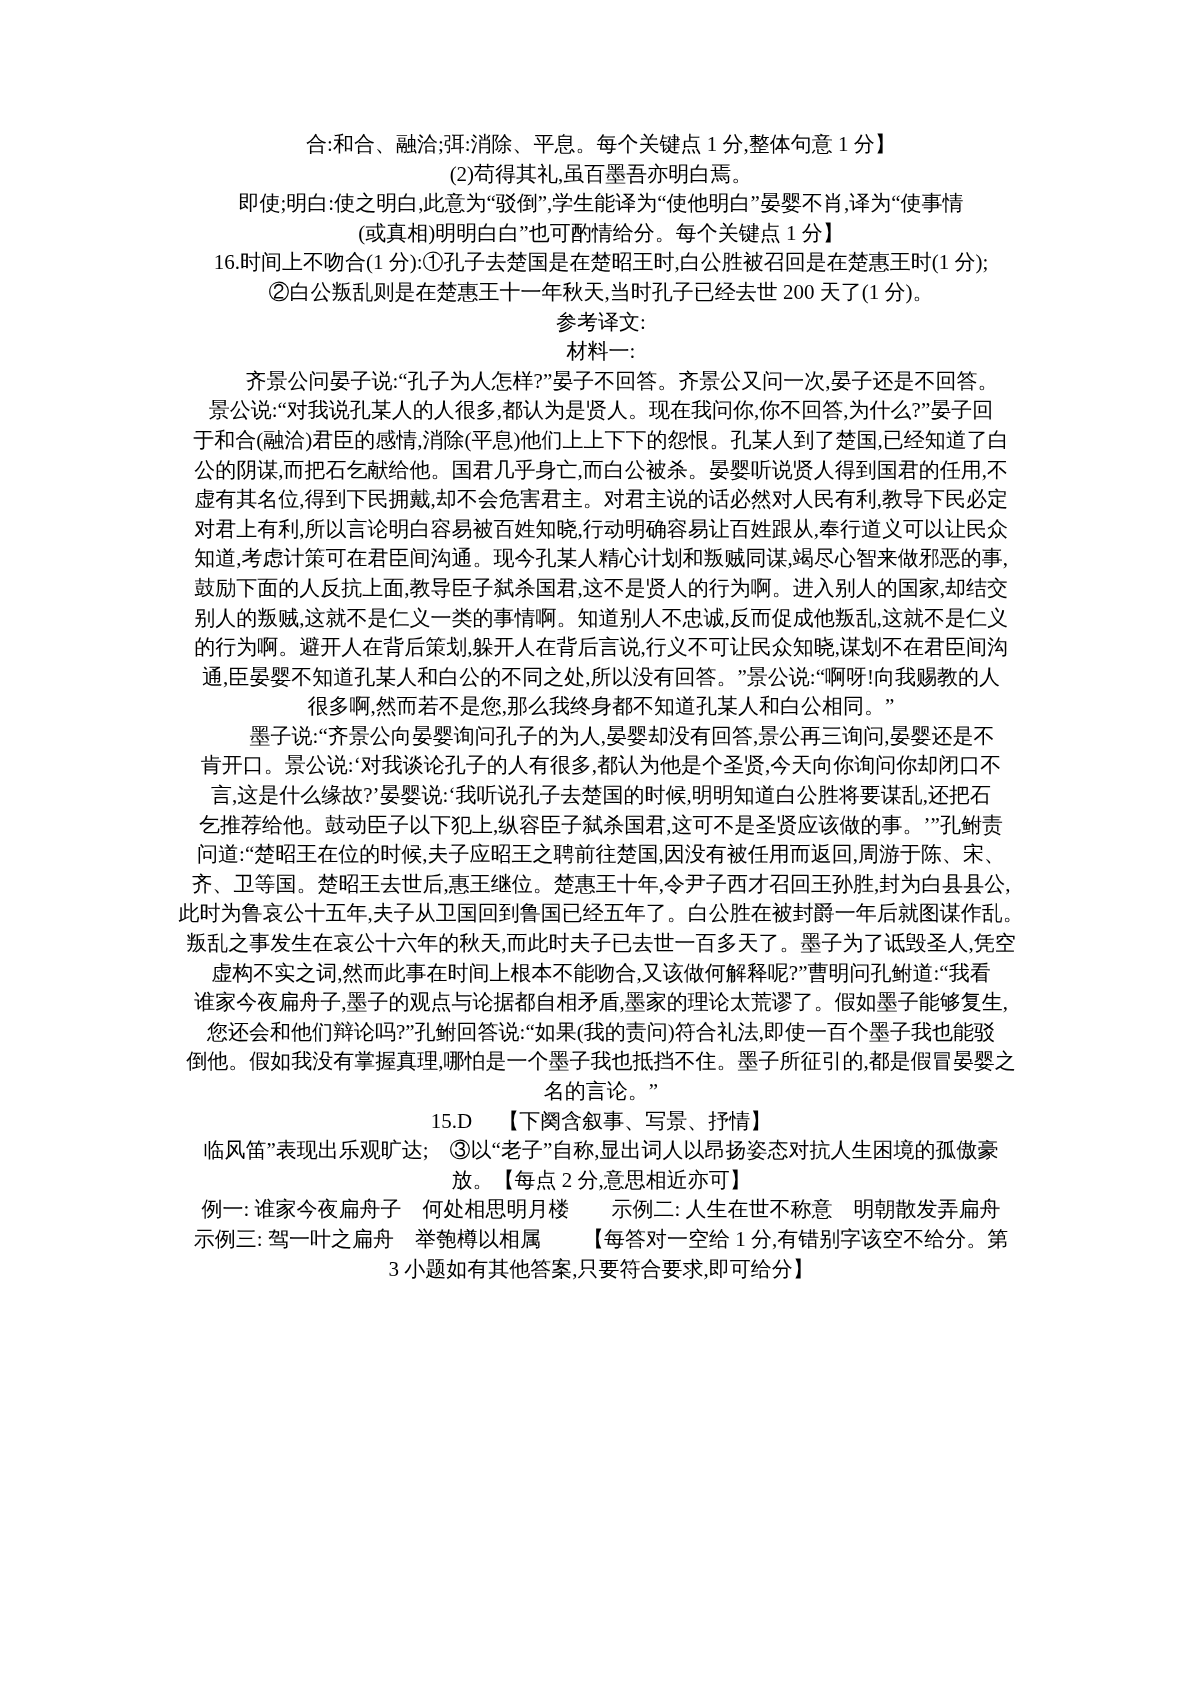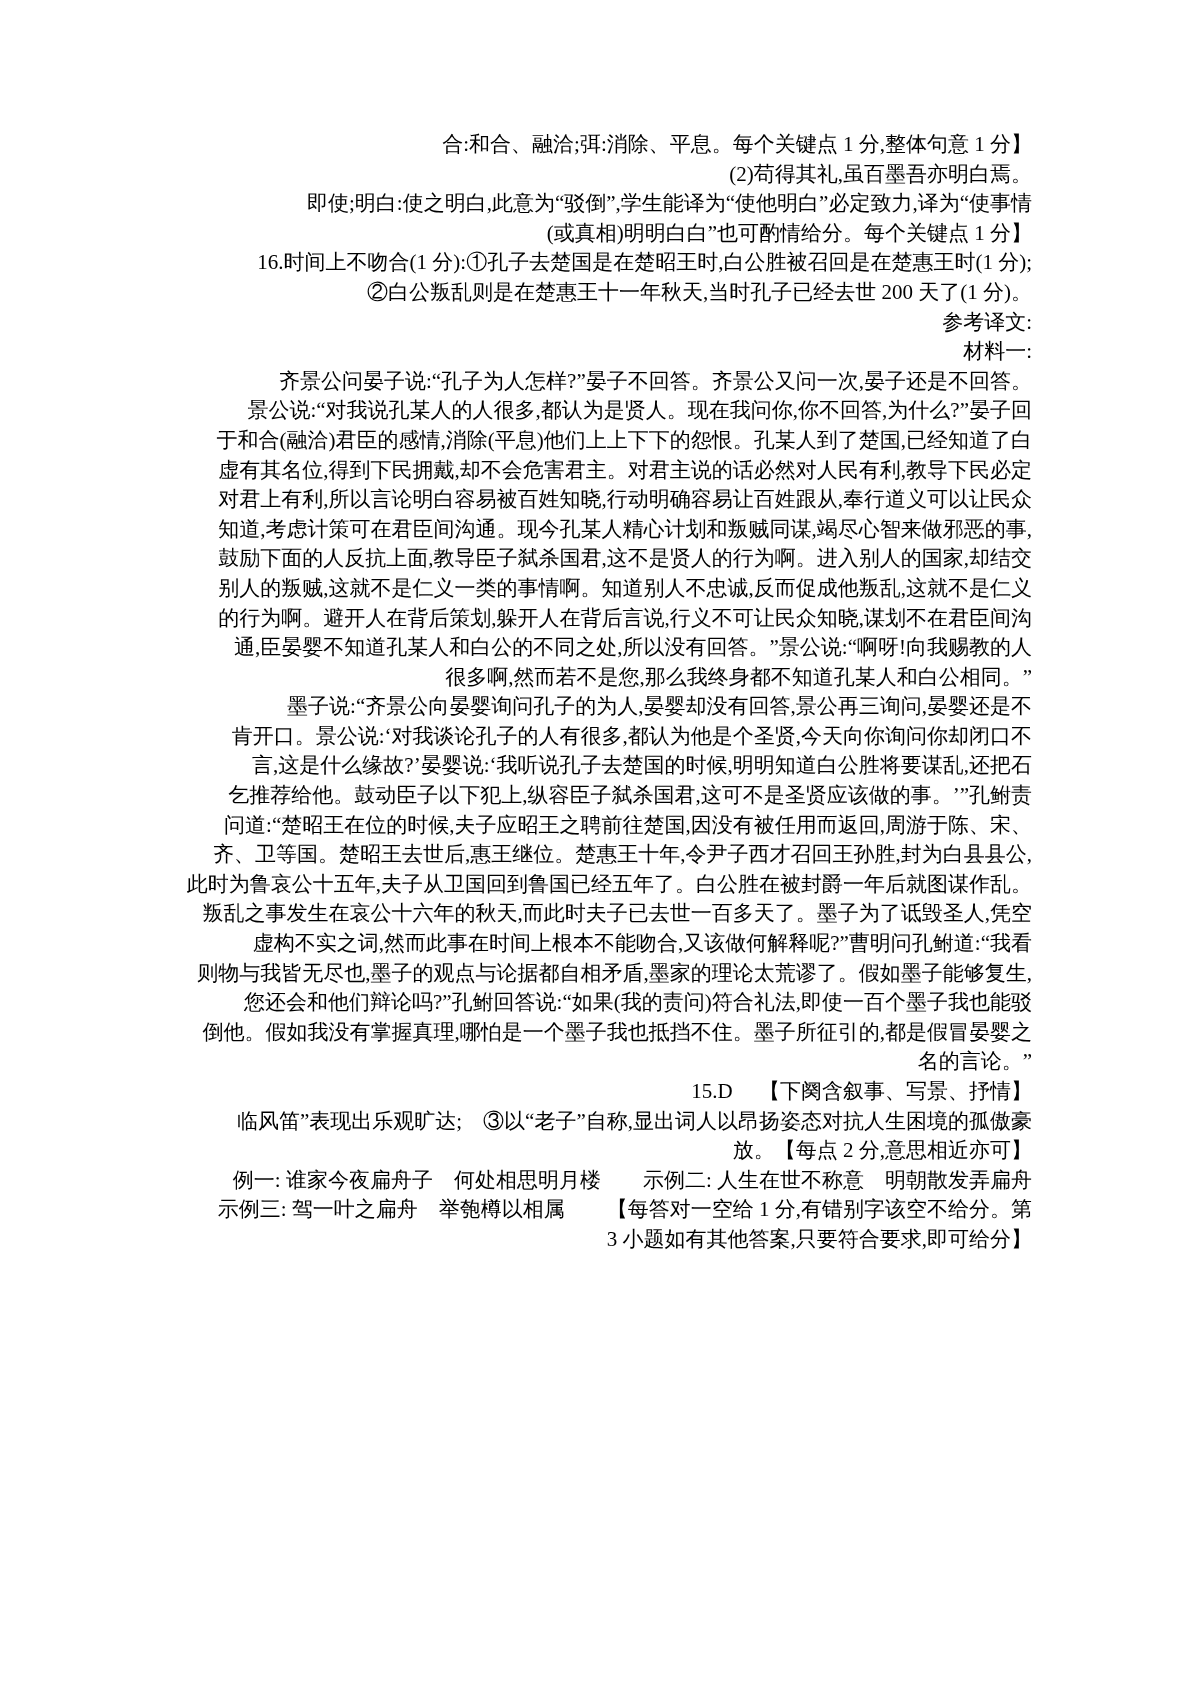--- a/index.html
+++ b/index.html
@@ -20,57 +20,58 @@
   .doc-body {
     width: 100%;
     font-family: "Liberation Serif", "DejaVu Serif", serif;
     font-size: 21px;
     color: #000000;
   }
   .line {
     line-height: 29.6px;
     white-space: pre-wrap;
     word-break: break-all;
-    text-align: right;
+    text-align: center;
   }
 </style>
 </head>
 <body>
 
 <div class="page">
   <div class="doc-body">
       <div class="line">合:和合、融洽;弭:消除、平息。每个关键点 1 分,整体句意 1 分】</div>
       <div class="line">(2)苟得其礼,虽百墨吾亦明白焉。</div>
-      <div class="line">即使;明白:使之明白,此意为“驳倒”,学生能译为“使他明白”必定致力,译为“使事情</div>
+      <div class="line">即使;明白:使之明白,此意为“驳倒”,学生能译为“使他明白”晏婴不肖,译为“使事情</div>
       <div class="line">(或真相)明明白白”也可酌情给分。每个关键点 1 分】</div>
       <div class="line">16.时间上不吻合(1 分):①孔子去楚国是在楚昭王时,白公胜被召回是在楚惠王时(1 分);</div>
       <div class="line">②白公叛乱则是在楚惠王十一年秋天,当时孔子已经去世 200 天了(1 分)。</div>
       <div class="line">参考译文:</div>
       <div class="line">材料一:</div>
       <div class="line">　　齐景公问晏子说:“孔子为人怎样?”晏子不回答。齐景公又问一次,晏子还是不回答。</div>
       <div class="line">景公说:“对我说孔某人的人很多,都认为是贤人。现在我问你,你不回答,为什么?”晏子回</div>
       <div class="line">于和合(融洽)君臣的感情,消除(平息)他们上上下下的怨恨。孔某人到了楚国,已经知道了白</div>
+      <div class="line">公的阴谋,而把石乞献给他。国君几乎身亡,而白公被杀。晏婴听说贤人得到国君的任用,不</div>
       <div class="line">虚有其名位,得到下民拥戴,却不会危害君主。对君主说的话必然对人民有利,教导下民必定</div>
       <div class="line">对君上有利,所以言论明白容易被百姓知晓,行动明确容易让百姓跟从,奉行道义可以让民众</div>
       <div class="line">知道,考虑计策可在君臣间沟通。现今孔某人精心计划和叛贼同谋,竭尽心智来做邪恶的事,</div>
       <div class="line">鼓励下面的人反抗上面,教导臣子弑杀国君,这不是贤人的行为啊。进入别人的国家,却结交</div>
       <div class="line">别人的叛贼,这就不是仁义一类的事情啊。知道别人不忠诚,反而促成他叛乱,这就不是仁义</div>
       <div class="line">的行为啊。避开人在背后策划,躲开人在背后言说,行义不可让民众知晓,谋划不在君臣间沟</div>
       <div class="line">通,臣晏婴不知道孔某人和白公的不同之处,所以没有回答。”景公说:“啊呀!向我赐教的人</div>
       <div class="line">很多啊,然而若不是您,那么我终身都不知道孔某人和白公相同。”</div>
       <div class="line">　　墨子说:“齐景公向晏婴询问孔子的为人,晏婴却没有回答,景公再三询问,晏婴还是不</div>
       <div class="line">肯开口。景公说:‘对我谈论孔子的人有很多,都认为他是个圣贤,今天向你询问你却闭口不</div>
       <div class="line">言,这是什么缘故?’晏婴说:‘我听说孔子去楚国的时候,明明知道白公胜将要谋乱,还把石</div>
       <div class="line">乞推荐给他。鼓动臣子以下犯上,纵容臣子弑杀国君,这可不是圣贤应该做的事。’”孔鲋责</div>
       <div class="line">问道:“楚昭王在位的时候,夫子应昭王之聘前往楚国,因没有被任用而返回,周游于陈、宋、</div>
       <div class="line">齐、卫等国。楚昭王去世后,惠王继位。楚惠王十年,令尹子西才召回王孙胜,封为白县县公,</div>
       <div class="line">此时为鲁哀公十五年,夫子从卫国回到鲁国已经五年了。白公胜在被封爵一年后就图谋作乱。</div>
       <div class="line">叛乱之事发生在哀公十六年的秋天,而此时夫子已去世一百多天了。墨子为了诋毁圣人,凭空</div>
       <div class="line">虚构不实之词,然而此事在时间上根本不能吻合,又该做何解释呢?”曹明问孔鲋道:“我看</div>
-      <div class="line">则物与我皆无尽也,墨子的观点与论据都自相矛盾,墨家的理论太荒谬了。假如墨子能够复生,</div>
+      <div class="line">谁家今夜扁舟子,墨子的观点与论据都自相矛盾,墨家的理论太荒谬了。假如墨子能够复生,</div>
       <div class="line">您还会和他们辩论吗?”孔鲋回答说:“如果(我的责问)符合礼法,即使一百个墨子我也能驳</div>
       <div class="line">倒他。假如我没有掌握真理,哪怕是一个墨子我也抵挡不住。墨子所征引的,都是假冒晏婴之</div>
       <div class="line">名的言论。”</div>
       <div class="line">15.D　 【下阕含叙事、写景、抒情】</div>
       <div class="line">临风笛”表现出乐观旷达;　③以“老子”自称,显出词人以昂扬姿态对抗人生困境的孤傲豪</div>
       <div class="line">放。【每点 2 分,意思相近亦可】</div>
       <div class="line">例一: 谁家今夜扁舟子　何处相思明月楼　　示例二: 人生在世不称意　明朝散发弄扁舟</div>
       <div class="line">示例三: 驾一叶之扁舟　举匏樽以相属　　【每答对一空给 1 分,有错别字该空不给分。第</div>
       <div class="line">3 小题如有其他答案,只要符合要求,即可给分】</div>
     </div>

